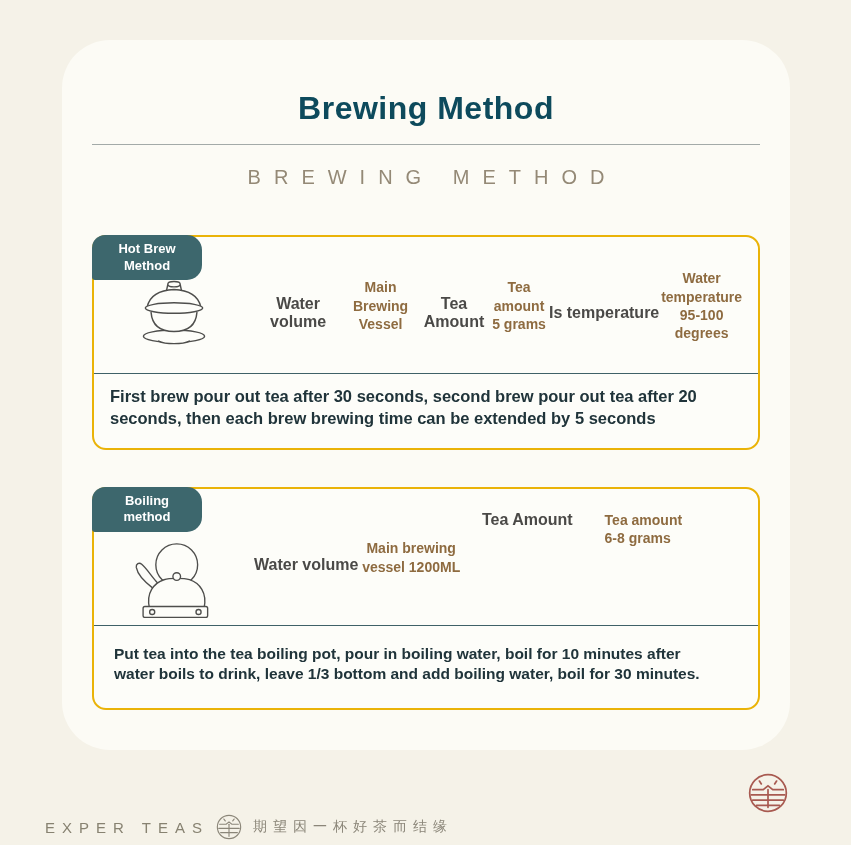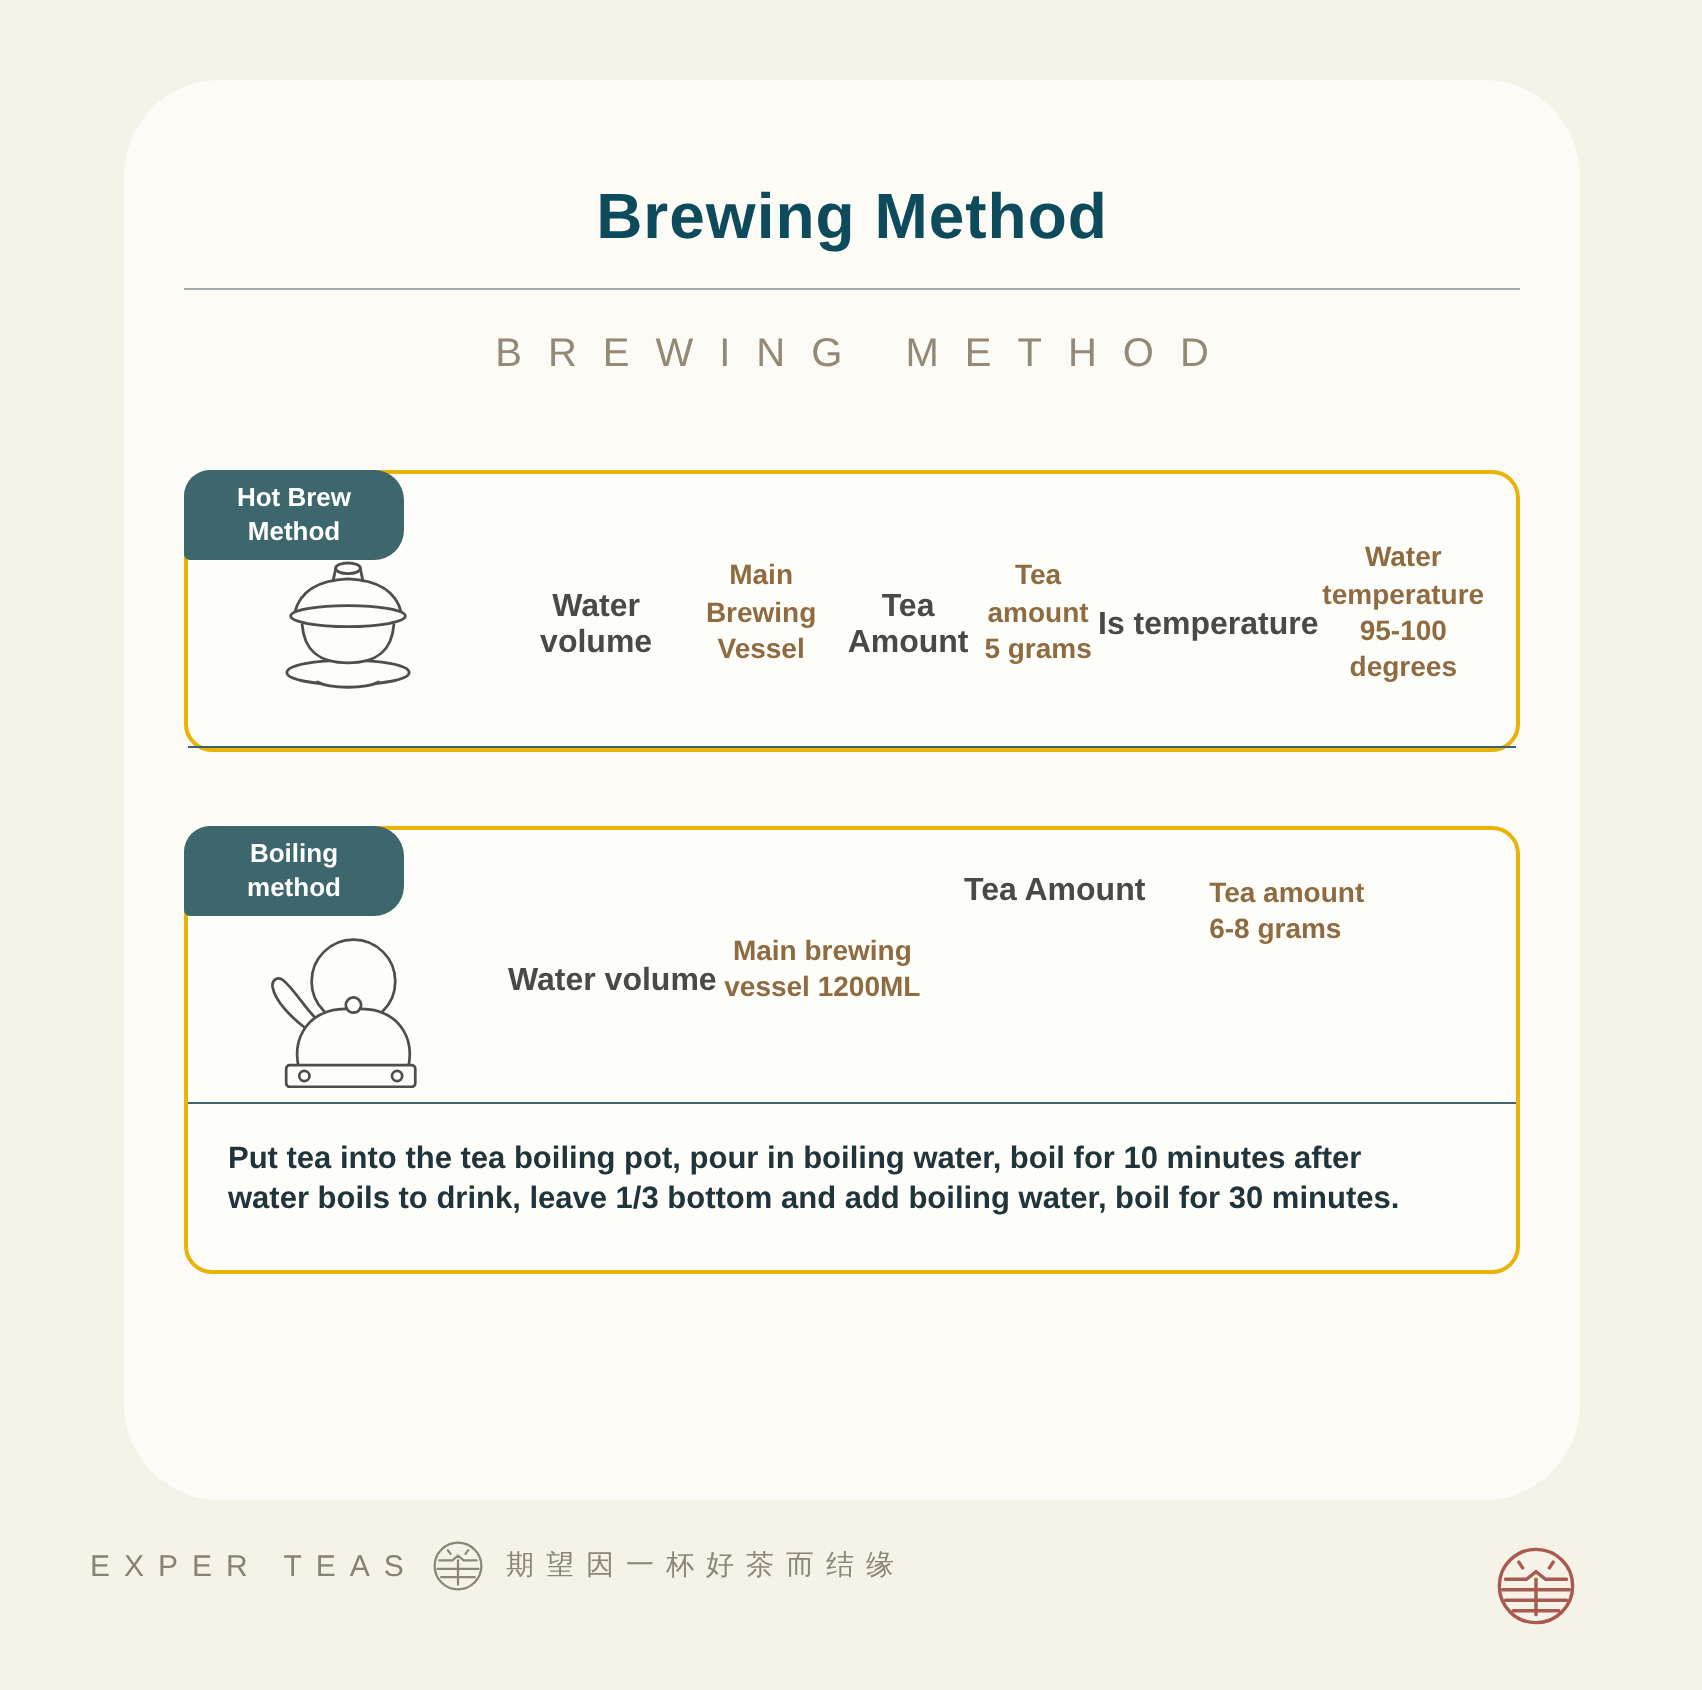--- a/index.html
+++ b/index.html
@@ -63,21 +63,21 @@
   .boil-col2 { width:250px; align-items:flex-start; text-align:left; padding-left:18px; }
 
   .box-divider { border:none; border-top:1.5px solid #3f6168; height:0; }
   .box-note {
     padding:12px 20px 18px 16px;
     font-size:16.5px; font-weight:700; color:#20343a; line-height:1.32;
   }
   .method-box.second .box-note { padding:18px 40px 24px 20px; font-size:15.5px; }
 
   .footer {
-    position:absolute; left:45px; top:768px; height:30px;
+    position:absolute; left:45px; top:812px; height:30px;
     display:flex; align-items:center; color:#878271;
   }
   .brand { font-size:15px; letter-spacing:7px; color:#878271; }
   .footer-logo { margin:0 10px 0 6px; display:flex; align-items:center; }
   .tagline { font-size:14px; letter-spacing:6px; color:#8b8679; font-family:"DejaVu Sans","Liberation Sans",sans-serif; }
 
   .seal { position:absolute; left:747px; top:772px; width:42px; height:42px; }
 
   svg { display:block; }
 </style>
@@ -126,20 +126,21 @@
           <div class="col-header">Is temperature</div>
           <div class="spacer"></div>
           <div class="col-value">Water
 temperature
 95-100
 degrees</div>
           <div class="spacer"></div>
         </div>
       </div>
       <hr class="box-divider">
+      <div class="box-note">First brew pour out tea after 30 seconds, second brew pour out tea after 20 seconds, then each brew brewing time can be extended by 5 seconds</div>
     </div>
 
     <div class="method-box second">
       <div class="badge">
         <span>Boiling</span>
         <span>method</span>
       </div>
       <div class="box-content">
         <div class="icon-cell">
           <svg width="100" height="92" viewBox="0 0 110 100" fill="none" stroke="#4e4e4c" stroke-width="1.5" stroke-linecap="round" stroke-linejoin="round">

